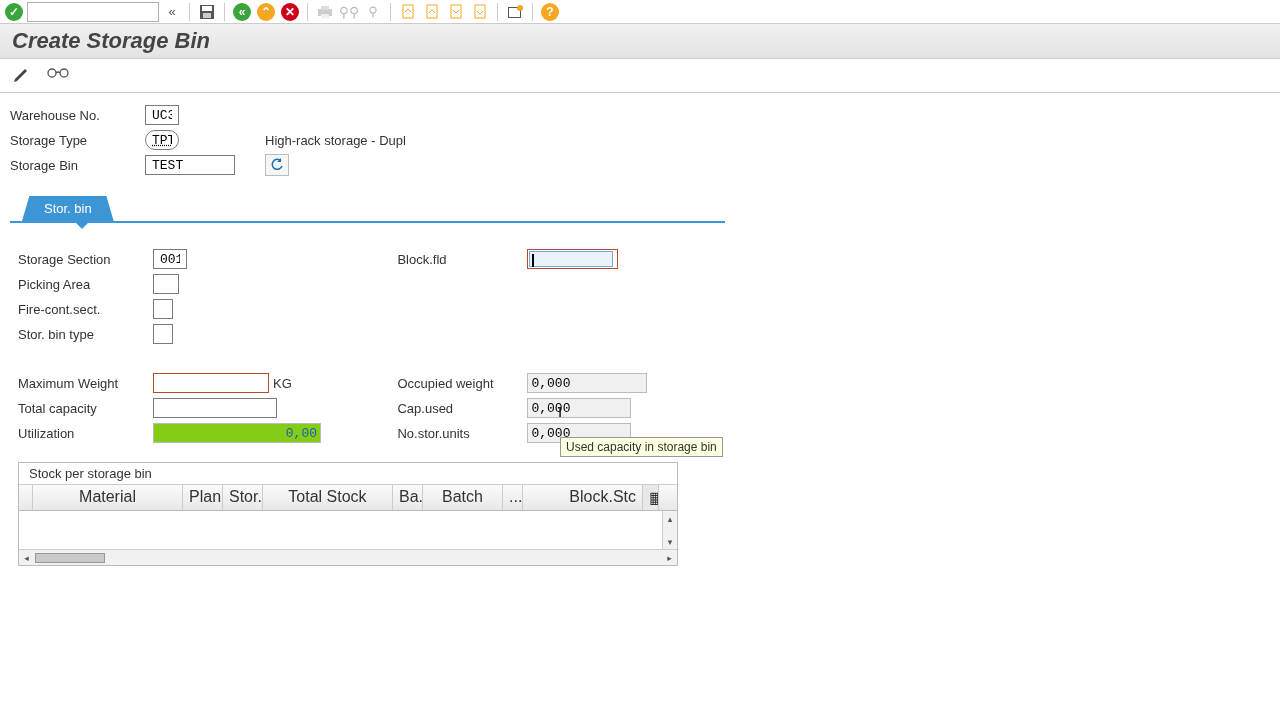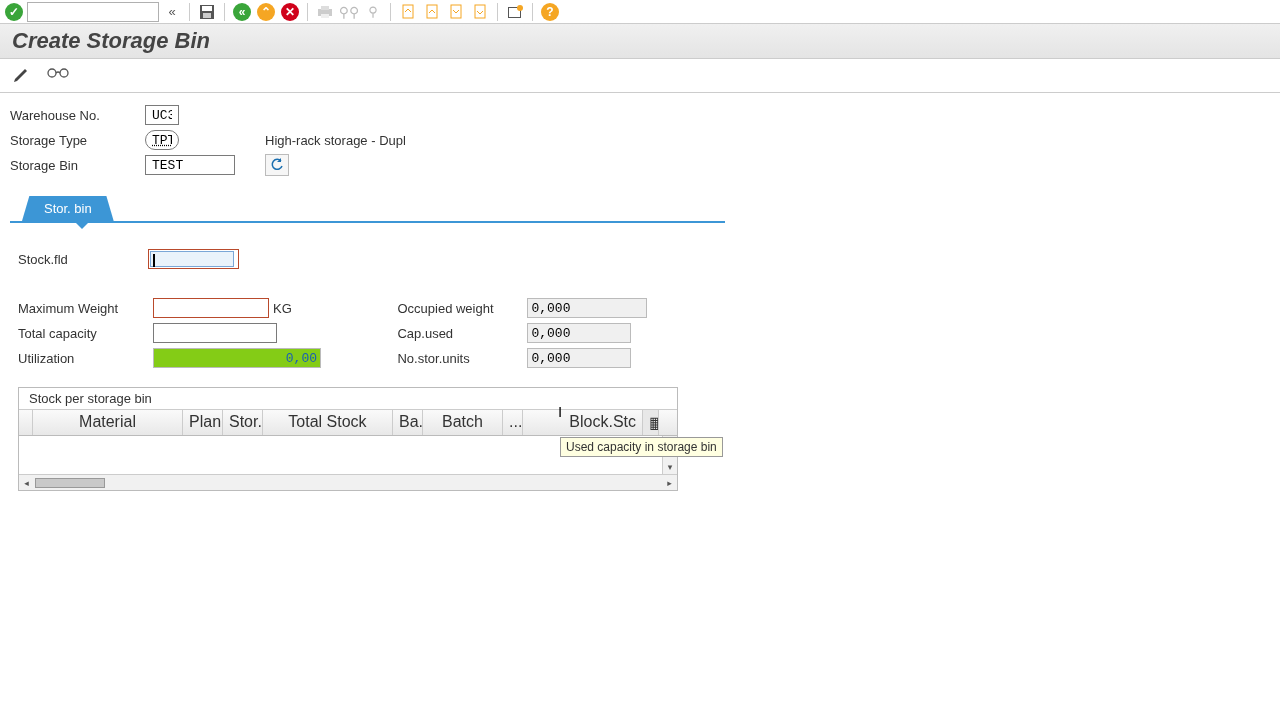--- a/index.html
+++ b/index.html
@@ -281,23 +281,41 @@
 
   <div class="tab-container">
     <div class="tabs-row">
       <div class="tab-active">Stor. bin</div>
     </div>
     <div class="tab-line"></div>
     <div class="tab-notch"></div>
 
     <div class="tab-body" style="border:none;">
       <div class="two-col">
+        <div class="colA">
+          <div class="row">
+            <span class="lbl">Storage Section</span>
+            <input class="fld mono" style="width: 34px;" value="001">
+          </div>
+          <div class="row">
+            <span class="lbl">Picking Area</span>
+            <input class="fld" style="width: 26px;">
+          </div>
+          <div class="row">
+            <span class="lbl">Fire-cont.sect.</span>
+            <input class="fld" style="width: 20px;">
+          </div>
+          <div class="row">
+            <span class="lbl">Stor. bin type</span>
+            <input class="fld" style="width: 20px;">
+          </div>
+        </div>
         <div class="colB">
           <div class="row">
-            <span style="width:130px;">Stock.fld</span>
+            <span style="width:130px;">Block.fld</span>
             <span class="focus-box">
               <input style=""><span class="cursor-mark" style="position:relative;left:-82px;"></span>
             </span>
           </div>
         </div>
       </div>
 
       <div style="height:24px;"></div>
 
       <div class="two-col">

